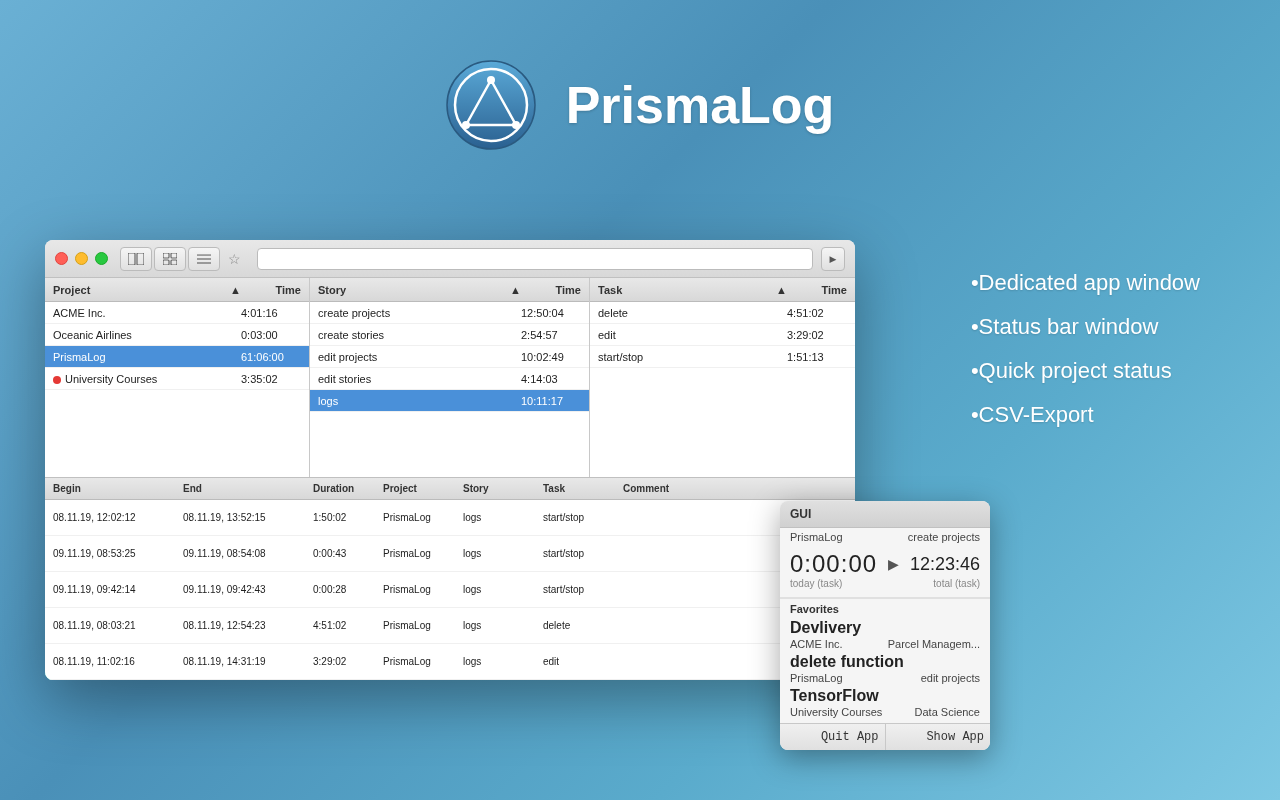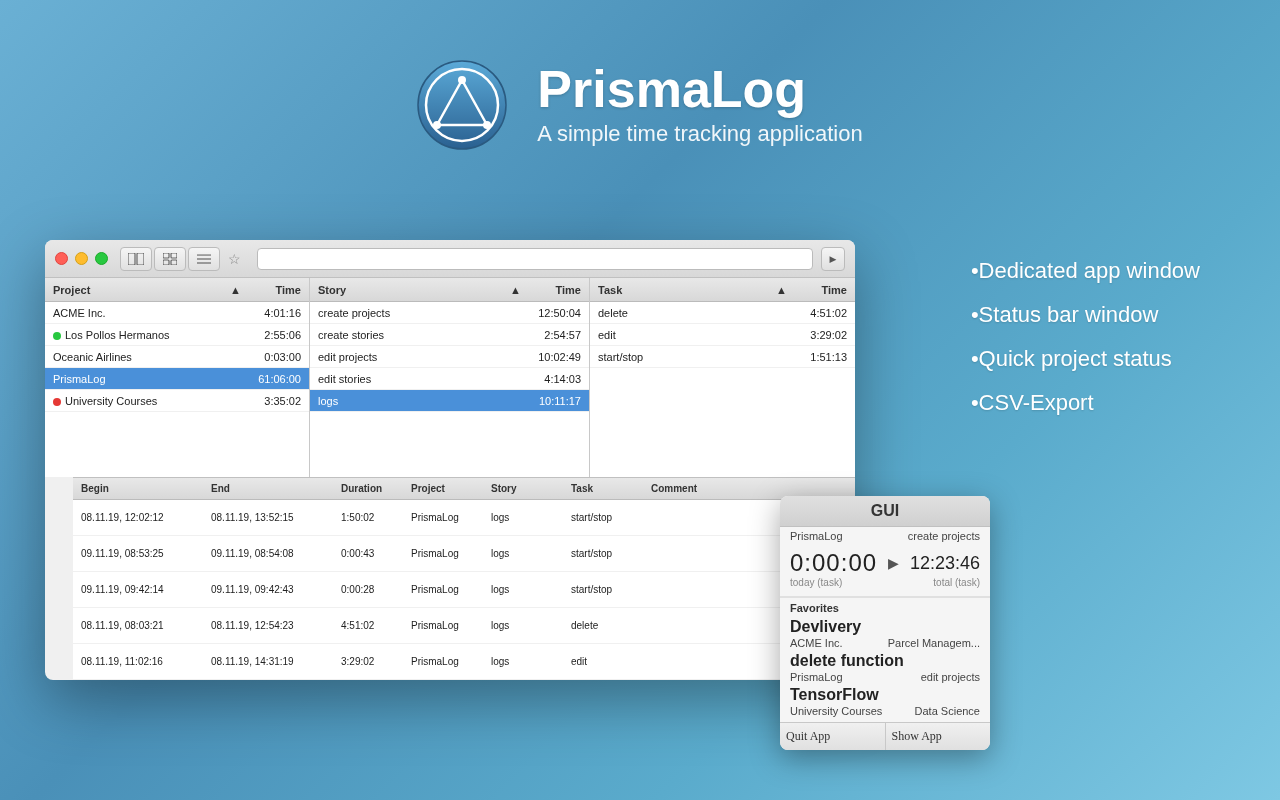--- a/index.html
+++ b/index.html
@@ -44,21 +44,21 @@
       font-size: 22px;
       color: rgba(255,255,255,0.92);
       margin-top: 6px;
       font-weight: 300;
     }
 
     
     .features-list {
       position: absolute;
       right: 80px;
-      top: 258px;
+      top: 270px;
       list-style: none;
     }
 
     .features-list li {
       font-size: 22px;
       color: #fff;
       font-weight: 500;
       margin-bottom: 18px;
       text-shadow: 0 1px 2px rgba(0,0,0,0.15);
     }
@@ -186,35 +186,34 @@
       color: #222;
       border-bottom: 1px solid #f0f0f0;
     }
 
     .pane-row.selected {
       background: #4a90d9;
       color: #fff;
     }
 
     .pane-row .row-name { flex: 1; }
-    .pane-row .row-time { width: 60px; text-align: right; font-size: 11px; }
+    .pane-row .row-time { width: 60px; font-size: 11px; }
 
     
     .pane-project { width: 265px; }
     
     .pane-story { width: 280px; }
     
     .pane-task { width: 265px; }
 
     
     .log-table-section {
       border-top: 1px solid #c0c0c0;
       background: #5eead4;
       flex-shrink: 0;
-      margin-left: 28px;
     }
 
     .log-table-header {
       display: flex;
       background: linear-gradient(to bottom, #e8e8e8, #d8d8d8);
       height: 22px;
       align-items: center;
       border-bottom: 1px solid #bbb;
       font-size: 10px;
       font-weight: 600;
@@ -251,24 +250,23 @@
       border-radius: 8px;
       box-shadow: 0 8px 30px rgba(0,0,0,0.35);
       overflow: hidden;
       font-size: 12px;
     }
 
     .popup-header {
       background: linear-gradient(to bottom, #e0e0e0, #d0d0d0);
       padding: 6px 10px;
       font-weight: 700;
-      font-size: 16px;
+      font-size: 12px;
       color: #333;
       border-bottom: 1px solid #c0c0c0;
-      text-align: center;
     }
 
     .popup-project-row {
       display: flex;
       justify-content: space-between;
       padding: 3px 10px;
       font-size: 11px;
       color: #444;
     }
 
@@ -333,28 +331,28 @@
     }
 
     .popup-bottom {
       display: flex;
       border-top: 1px solid #c8c8c8;
       margin-top: 4px;
     }
 
     .popup-bottom-btn {
       flex: 1;
-      text-align: left;
+      text-align: right;
       padding: 6px;
       font-size: 12px;
       color: #333;
       background: linear-gradient(to bottom, #f0f0f0, #e0e0e0);
       cursor: pointer;
       border: none;
-      font-family: Liberation Serif, serif;
+      font-family: Liberation Mono, monospace;
     }
 
     .popup-bottom-btn:first-child {
       border-right: 1px solid #c8c8c8;
     }
 
     
     .star-icon {
       font-size: 14px;
       color: #888;
@@ -375,21 +373,20 @@
     <circle cx="45" cy="45" r="44" fill="url(#logoGrad)" stroke="#2a5a80" stroke-width="1.5"></circle>
     <circle cx="45" cy="45" r="36" fill="none" stroke="#fff" stroke-width="2.5"></circle>
 
     <polygon points="45,20 70,65 20,65" fill="none" stroke="#fff" stroke-width="2.5" stroke-linejoin="round"></polygon>
     <circle cx="45" cy="20" r="4" fill="#fff"></circle>
     <circle cx="70" cy="65" r="4" fill="#fff"></circle>
     <circle cx="20" cy="65" r="4" fill="#fff"></circle>
   </svg>
   <div class="app-title-block">
     <span class="app-title">PrismaLog</span>
-    <span class="app-subtitle">A simple time tracking application</span>
   </div>
 </div>
 
 <ul class="features-list">
   <li>•Dedicated app window</li>
   <li>•Status bar window</li>
   <li>•Quick project status</li>
   <li>•CSV-Export</li>
 </ul>
 
@@ -437,26 +434,20 @@
         <span>▲</span>
         <span class="col-time">Time</span>
       </div>
       <div class="pane-rows">
 
         <div class="pane-row">
           <span class="row-name">ACME Inc.</span>
           <span class="row-time">4:01:16</span>
         </div>
 
-        <div class="pane-row">
-          <span class="row-name">
-            <span style="display:inline-block;width:8px;height:8px;border-radius:50%;background:#28c840;margin-right:4px;vertical-align:middle;"></span><span>Los Pollos Hermanos</span>
-          </span>
-          <span class="row-time">2:55:06</span>
-        </div>
 
         <div class="pane-row">
           <span class="row-name">Oceanic Airlines</span>
           <span class="row-time">0:03:00</span>
         </div>
 
         <div class="pane-row selected">
           <span class="row-name">PrismaLog</span>
           <span class="row-time">61:06:00</span>
         </div>

